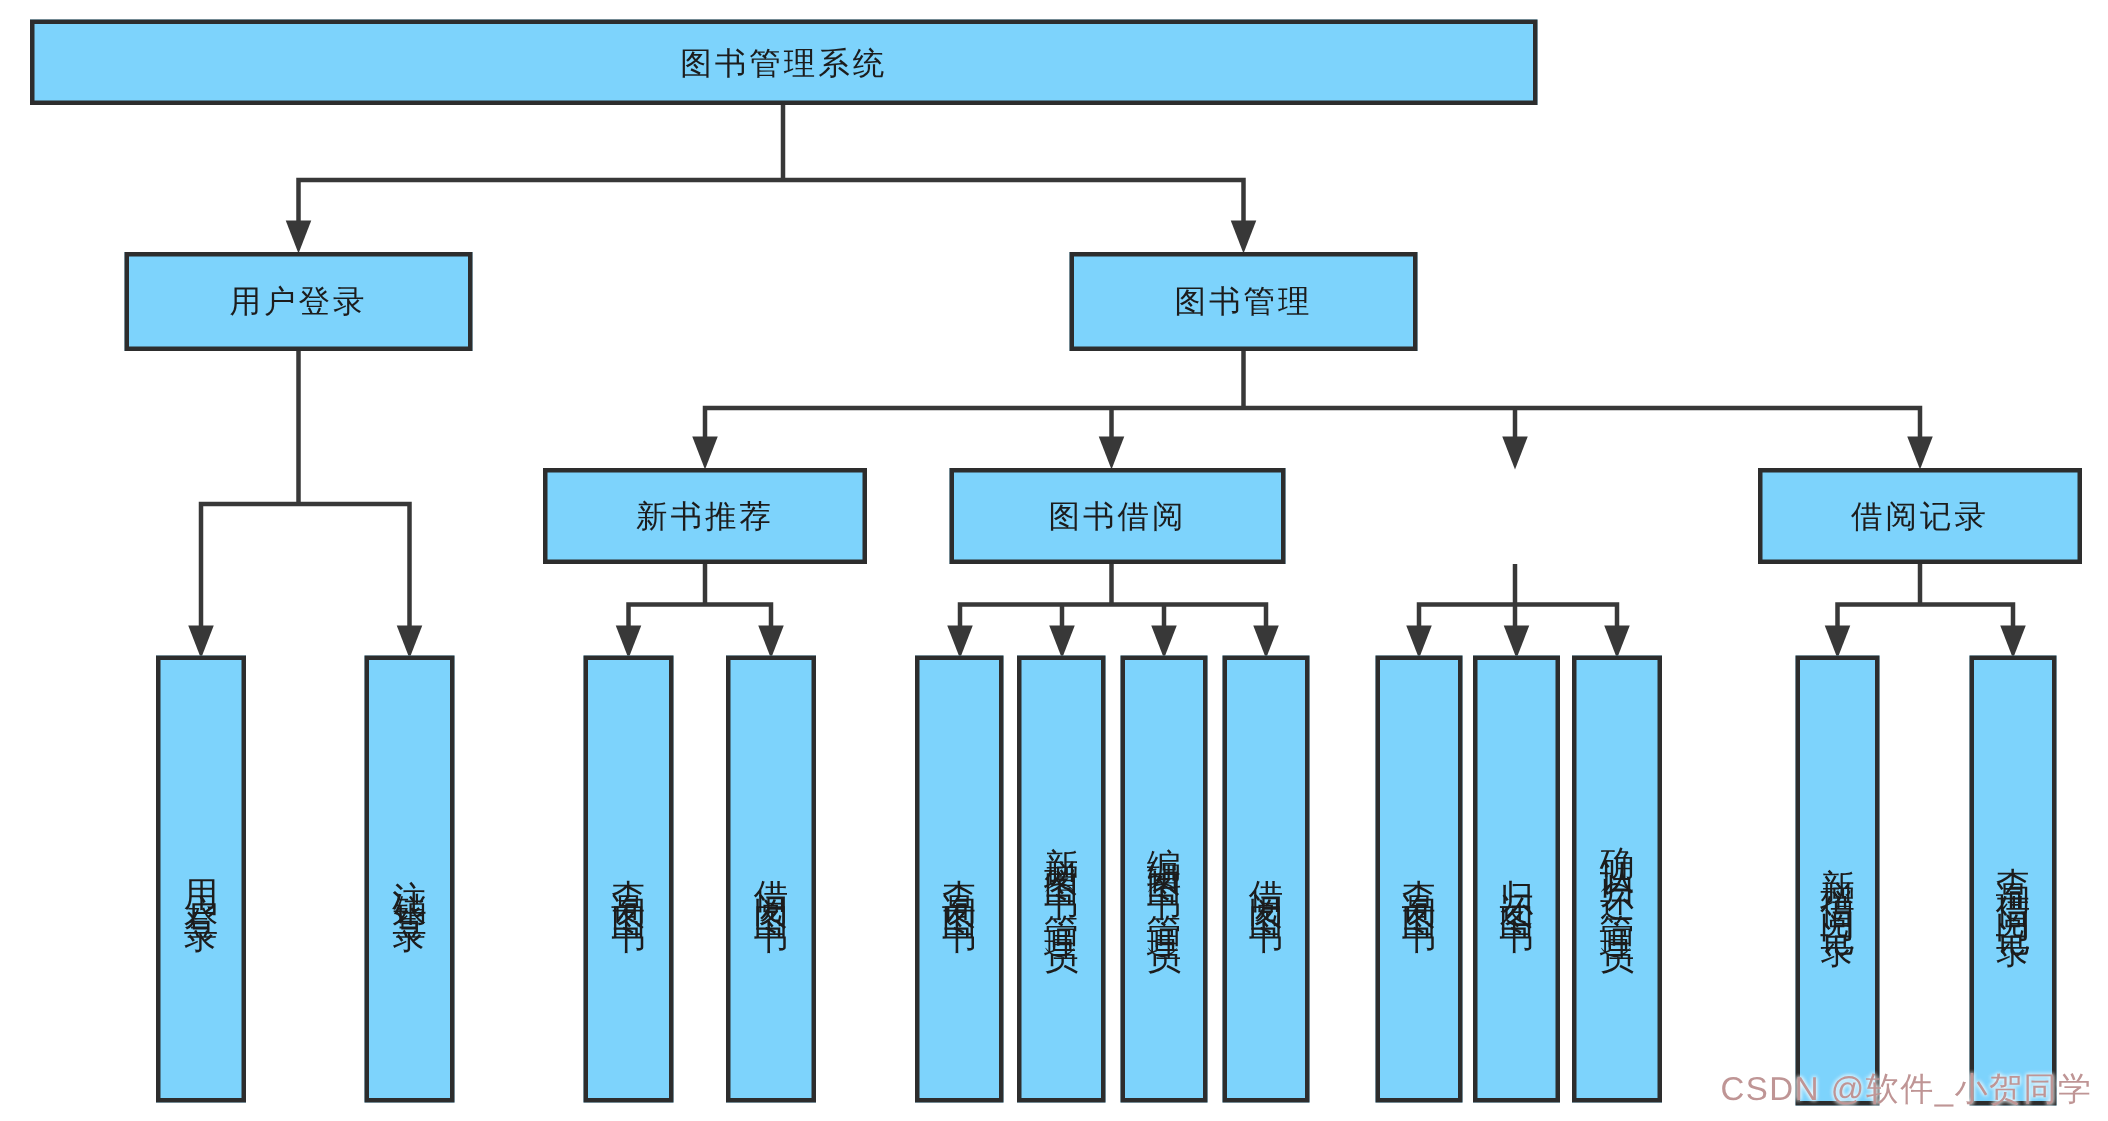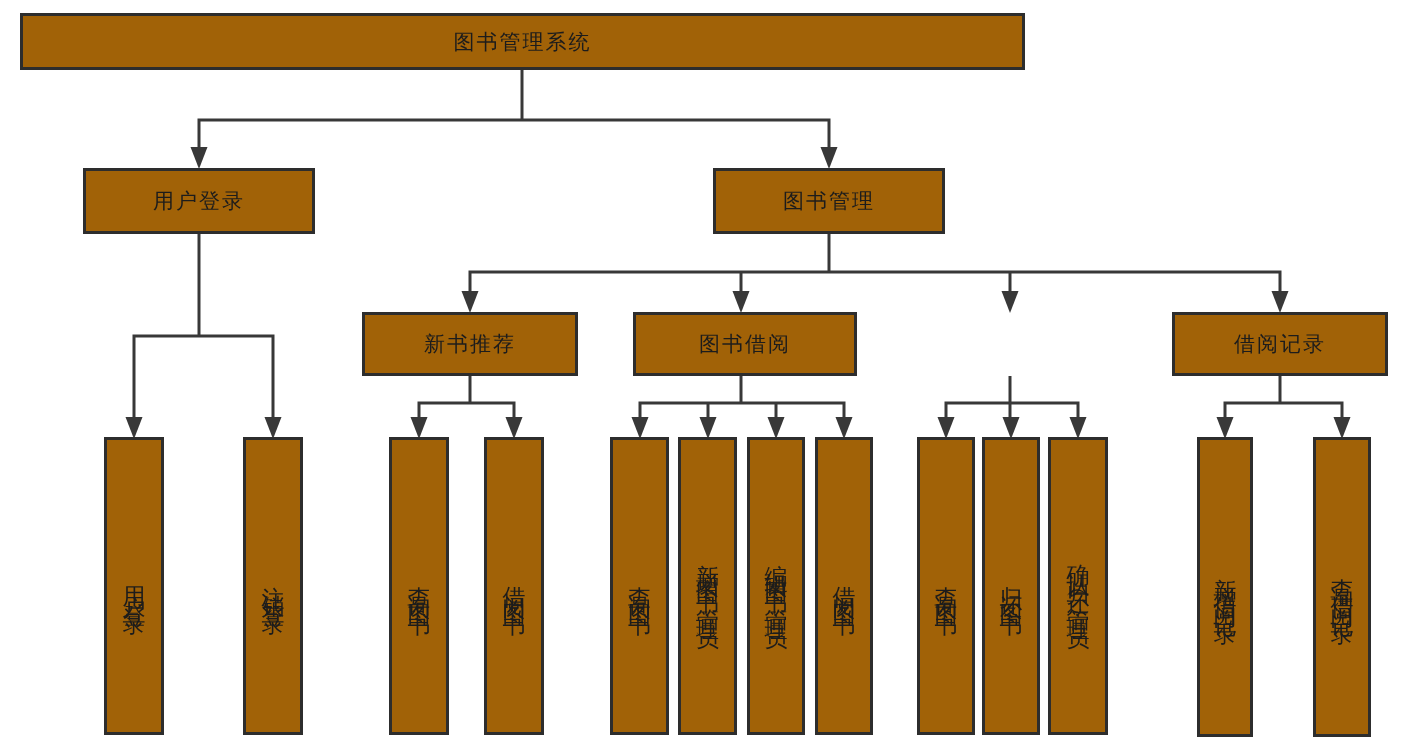--- a/index.html
+++ b/index.html
@@ -27,21 +27,21 @@
     stroke: var(--line, #383838);
     stroke-width: 3;
     fill: none;
   }
   .connectors use {
     fill: var(--line, #383838);
   }
   .node {
     position: absolute;
     box-sizing: border-box;
-    background: #a16207;
+    background: #7dd3fc;
     border: 3px solid var(--border, #2d2d2d);
     display: flex;
     align-items: center;
     justify-content: center;
     text-align: left;
   }
   .hbox {
     font-size: 21px;
     letter-spacing: 2px;
     white-space: nowrap;
@@ -139,14 +139,15 @@
   <div class="node vbox" style="left:747px; top:437px; width:58px; height:298px;">编辑图书（管理员）</div>
   <div class="node vbox" style="left:815px; top:437px; width:58px; height:298px;">借阅图书</div>
 
   <div class="node vbox" style="left:917px; top:437px; width:58px; height:298px;">查询图书</div>
   <div class="node vbox" style="left:982px; top:437px; width:58px; height:298px;">归还图书</div>
   <div class="node vbox" style="left:1048px; top:437px; width:60px; height:298px;">确认归还（管理员）</div>
 
   <div class="node vbox" style="left:1197px; top:437px; width:56px; height:300px;">新增借阅记录</div>
   <div class="node vbox" style="left:1313px; top:437px; width:58px; height:300px;">查询借阅记录</div>
 
+  <div class="watermark">CSDN @软件_小贺同学</div>
 
 </div>
 
 </body></html>

